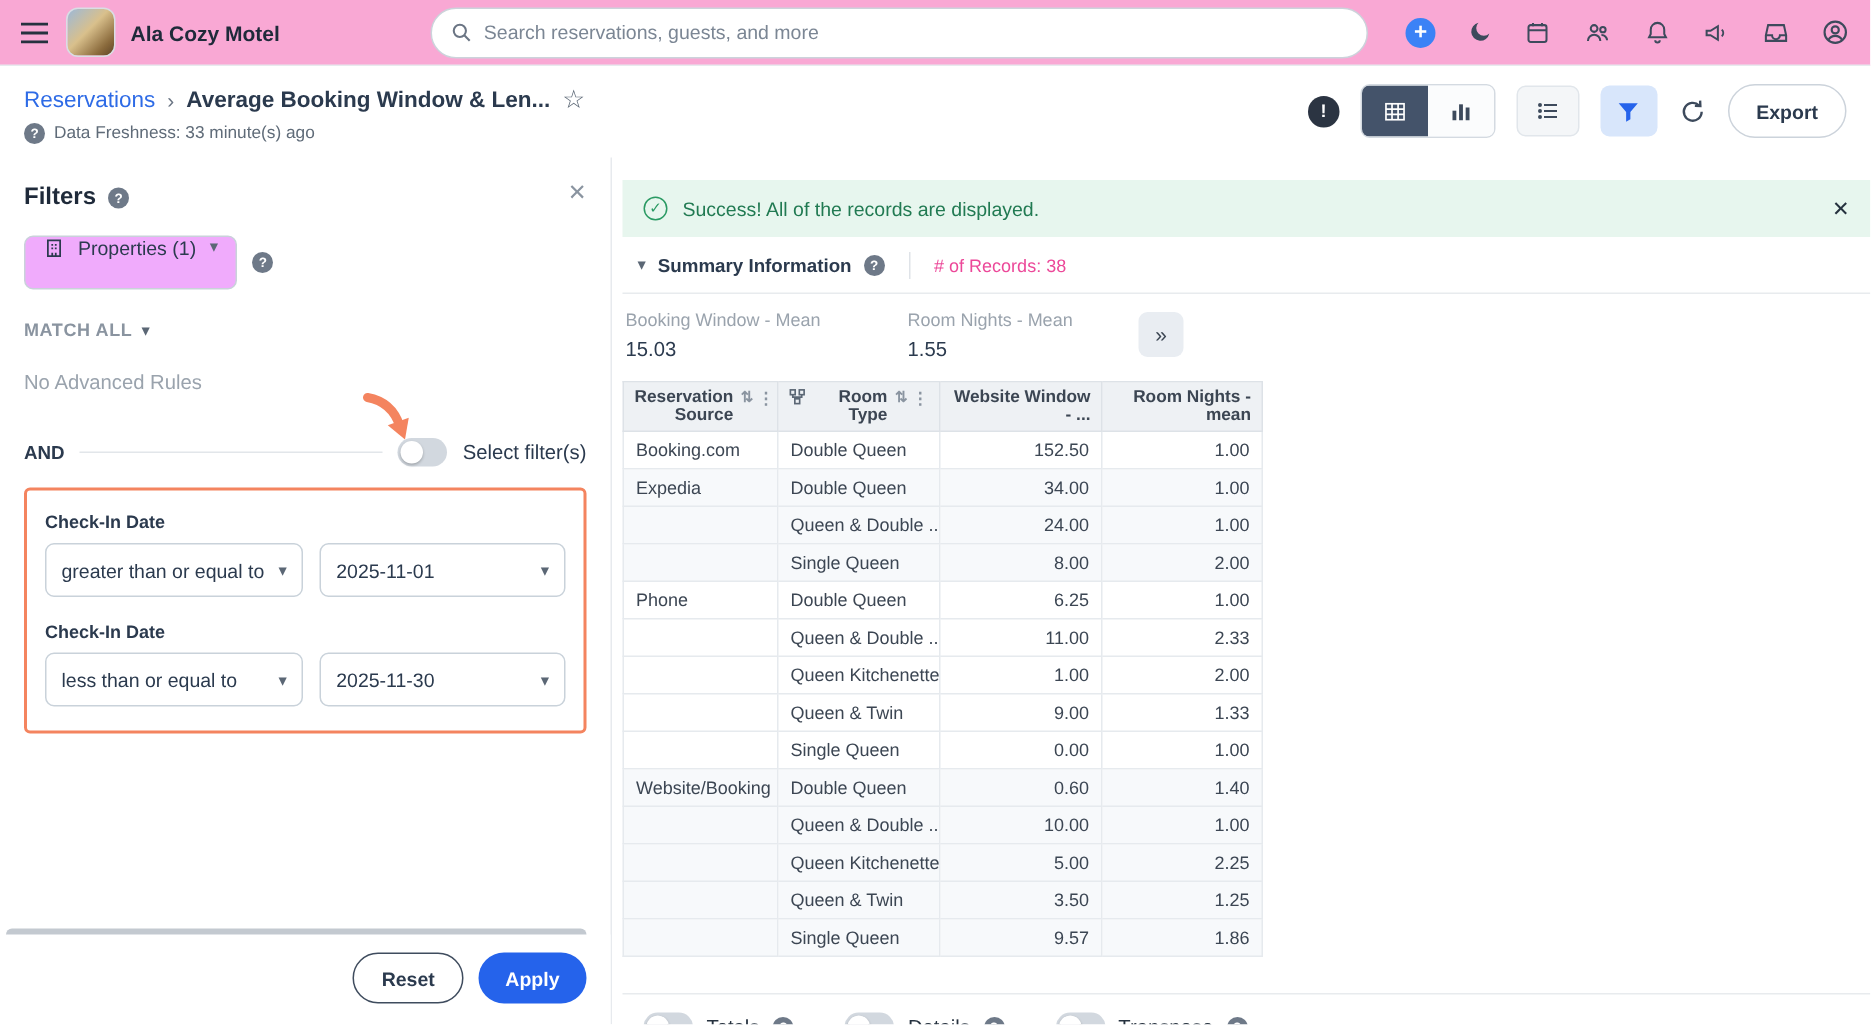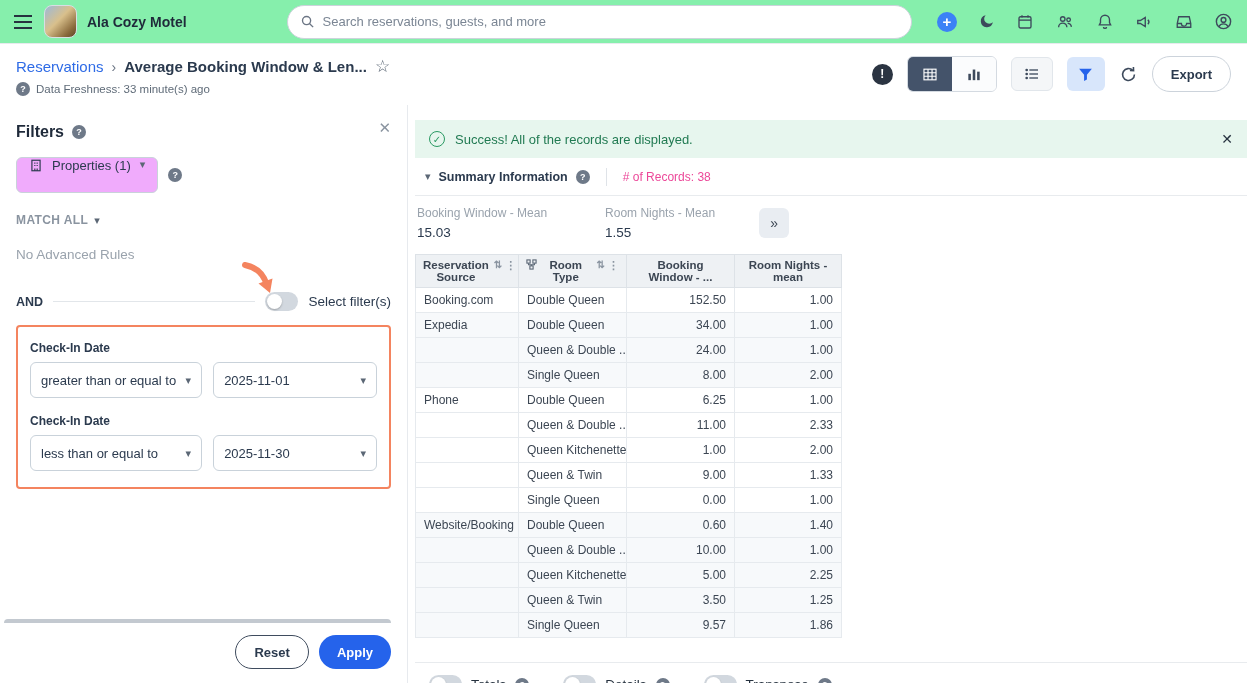--- a/index.html
+++ b/index.html
@@ -3,21 +3,21 @@
 <meta charset="utf-8">
 <style>
   * { margin:0; padding:0; box-sizing:border-box; }
   html,body { background:#fff; }
   .page { width:1247px; height:683px; position:relative; background:#fff;
           font-family:"Liberation Sans", sans-serif; color:#2b3a4e; overflow:hidden;
           display:flex; flex-direction:column; }
 
   
   .topbar { height:44px; flex:0 0 44px; display:flex; align-items:center; gap:12px;
-            padding:0 14px; border-bottom:1px solid #e7eaee; background:#86efac; }
+            padding:0 14px; border-bottom:1px solid #e7eaee; background:#f9a8d4; }
   .icon-btn { background:none; border:none; cursor:pointer; display:flex; align-items:center;
               justify-content:center; padding:0; }
   .brand { display:flex; align-items:center; gap:10px; }
   .logo { width:33px; height:33px; border-radius:8px; border:1px solid #d9dee4;
           background:linear-gradient(135deg,#9db9d8 0%,#d9c08c 45%,#8a6a3c 80%,#5d4426 100%); }
   .brand-name { font-size:14px; font-weight:700; color:#1f2a3a; }
   .searchwrap { flex:0 0 625px; margin-left:88px; height:34px; border:1px solid #ccd3db;
                 border-radius:17px; display:flex; align-items:center; gap:8px; padding:0 12px; background:#fff; }
   .searchwrap input { border:none; outline:none; flex:1; font-size:13px; color:#2b3a4e;
                       font-family:"Liberation Sans", sans-serif; background:transparent; }
@@ -118,21 +118,21 @@
   .records { font-size:12px; color:#ec4899; }
   .cards-row { display:flex; align-items:center; gap:58px; padding:10px 2px 12px 2px; }
   .card-label { font-size:12px; color:#9aa3ad; }
   .card-value { font-size:13.5px; color:#2b3a4e; margin-top:5px; }
   .expand-btn { width:30px; height:30px; border:none; border-radius:6px; background:#e9edf2;
                 color:#3c4653; font-size:14px; cursor:pointer; margin-left:-14px; }
 
   
   table.data { border-collapse:collapse; width:426px; table-layout:fixed; margin-top:2px; }
   table.data th { background:#eef1f4; border:1px solid #dde2e7; font-size:11.5px; font-weight:700;
-                  color:#3c4653; text-align:center; padding:4px 7px; vertical-align:top; height:33px; }
+                  color:#3c4653; text-align:right; padding:4px 7px; vertical-align:top; height:33px; }
   table.data td { border:1px solid #e6eaee; font-size:12px; color:#3c4653; padding:5px 8px;
                   white-space:nowrap; overflow:hidden; }
   td.c-num { text-align:right; }
   tr.shade td { background:#f7f9fb; }
   .th-in { display:flex; align-items:flex-start; gap:3px; }
   .sort-ic { color:#8a94a0; font-size:10px; cursor:pointer; margin-left:2px; }
   .kebab-ic { color:#8a94a0; font-size:11px; cursor:pointer; }
 
   
   .spacer { flex:1; }
@@ -451,21 +451,21 @@
                       <rect x="8.5" y="15" width="7" height="7"></rect>
                       <path d="M5.5 9v3.5h13V9"></path>
                       <line x1="12" y1="12.5" x2="12" y2="15"></line>
                     </svg>
                 </span>
                 <span>Room Type</span>
                 <span class="sort-ic">⇅</span>
                 <span class="kebab-ic">⋮</span>
               </div>
             </th>
-            <th>Booking Window - ...</th>
+            <th>Website Window - ...</th>
             <th>Room Nights - mean</th>
           </tr>
         </thead>
         <tbody>
             <tr>
               <td class="c-text">Booking.com</td>
               <td class="c-text">Double Queen</td>
               <td class="c-num">152.50</td>
               <td class="c-num">1.00</td>
             </tr>

